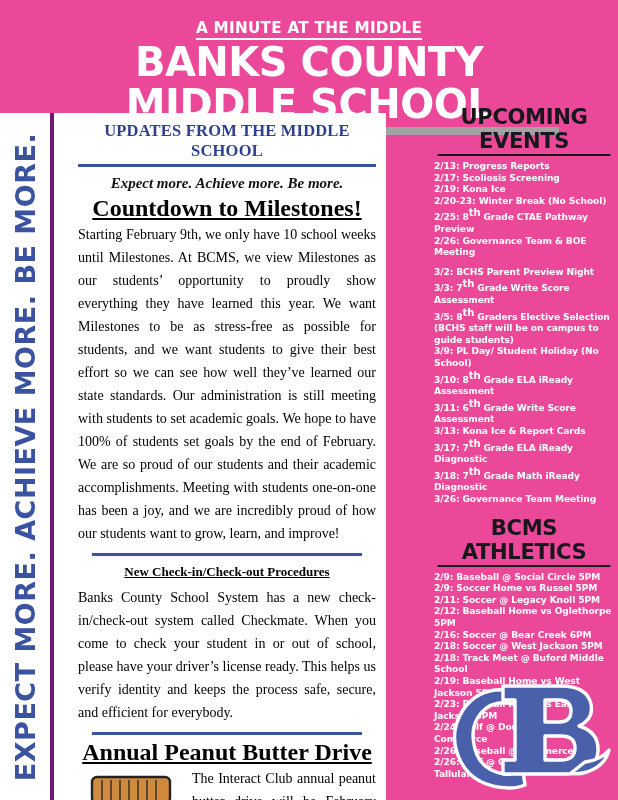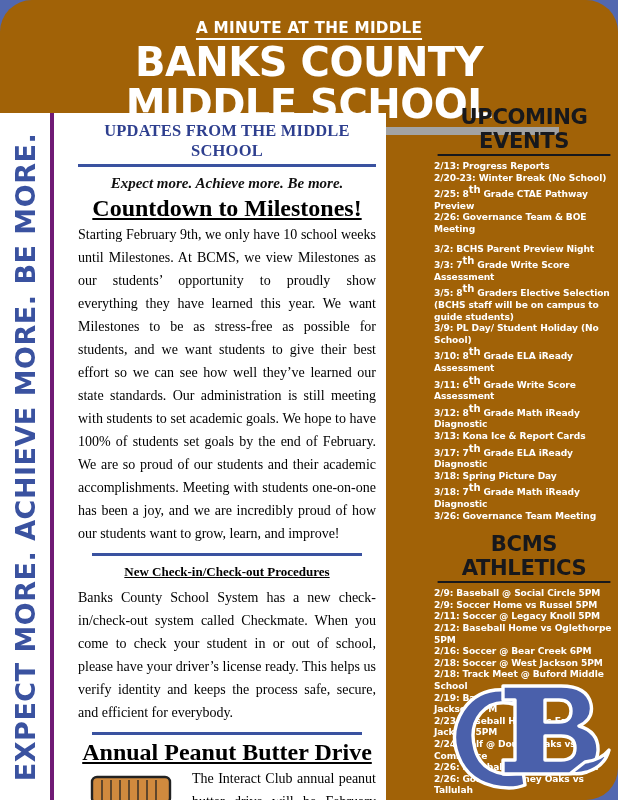--- a/index.html
+++ b/index.html
@@ -5,22 +5,21 @@
   * { box-sizing: border-box; margin: 0; padding: 0; }
   html, body {
     width: 618px; height: 800px;
     background: #5268b0;
     font-family: "Liberation Serif", serif;
     overflow: hidden;
   }
   .page {
     position: relative;
     width: 618px; height: 800px;
-    background: #a16207;
-    border-radius: 32px;
+    background: #ec4899;
   }
 
   
   .header {
     position: absolute; top: 0; left: 0; width: 618px; height: 113px;
     text-align: center;
   }
   .hdr-kicker {
     display: inline-block;
     margin-top: 18px;
@@ -236,36 +235,36 @@
       </div>
     </div>
   </div>
 
   <div class="rightcol">
 
     <div class="r-head">UPCOMING EVENTS</div>
     <div class="r-list">
       <div id="ue-feb">
           <div>2/13: Progress Reports</div>
+          <div>2/17: Scoliosis Screening</div>
+          <div>2/19: Kona Ice</div>
           <div>2/20-23: Winter Break (No School)</div>
           <div>2/25: 8<sup>th</sup> Grade CTAE Pathway Preview</div>
           <div>2/26: Governance Team &amp; BOE Meeting</div>
         </div>
       <div class="gap"></div>
       <div id="ue-mar">
           <div>3/2: BCHS Parent Preview Night</div>
           <div>3/3: 7<sup>th</sup> Grade Write Score Assessment</div>
           <div>3/5: 8<sup>th</sup> Graders Elective Selection (BCHS staff will be on campus to guide students)</div>
           <div>3/9: PL Day/ Student Holiday (No School)</div>
           <div>3/10: 8<sup>th</sup> Grade ELA iReady Assessment</div>
           <div>3/11: 6<sup>th</sup> Grade Write Score Assessment</div>
-          <div>3/12: 8<sup>th</sup> Grade Math iReady Diagnostic</div>
           <div>3/13: Kona Ice &amp; Report Cards</div>
           <div>3/17: 7<sup>th</sup> Grade ELA iReady Diagnostic</div>
-          <div>3/18: Spring Picture Day</div>
           <div>3/18: 7<sup>th</sup> Grade Math iReady Diagnostic</div>
           <div>3/26: Governance Team Meeting</div>
         </div>
     </div>
 
     <div class="r-head" style="margin-top:10px;">BCMS ATHLETICS</div>
     <div class="r-list">
       <div id="at-feb">
           <div>2/9: Baseball @ Social Circle 5PM</div>
           <div>2/9: Soccer Home vs Russel 5PM</div>

